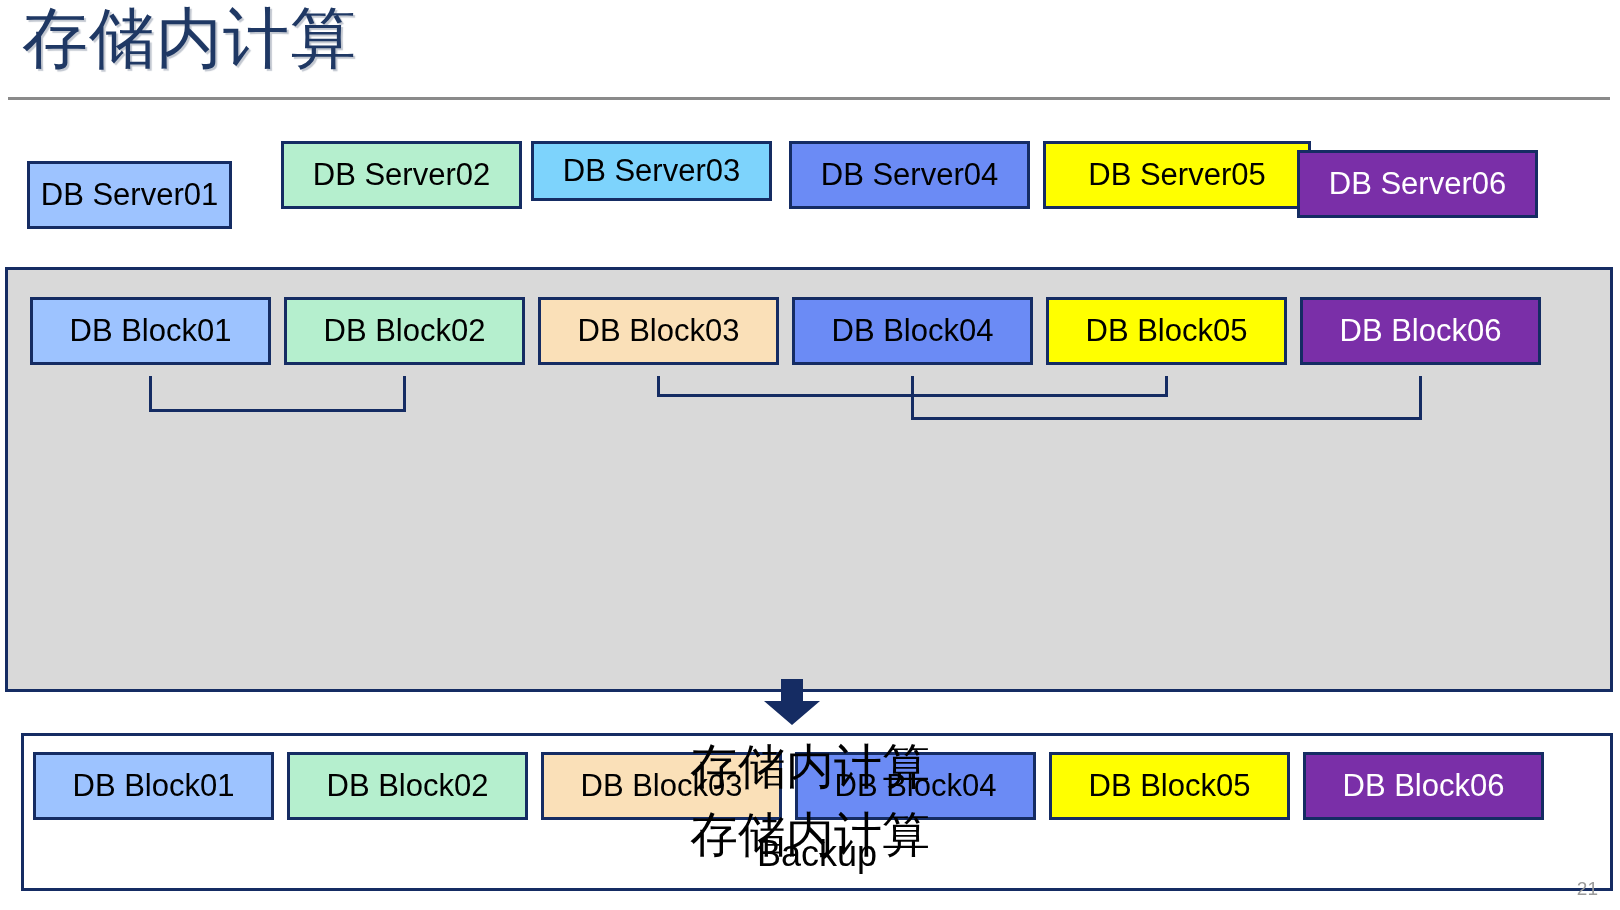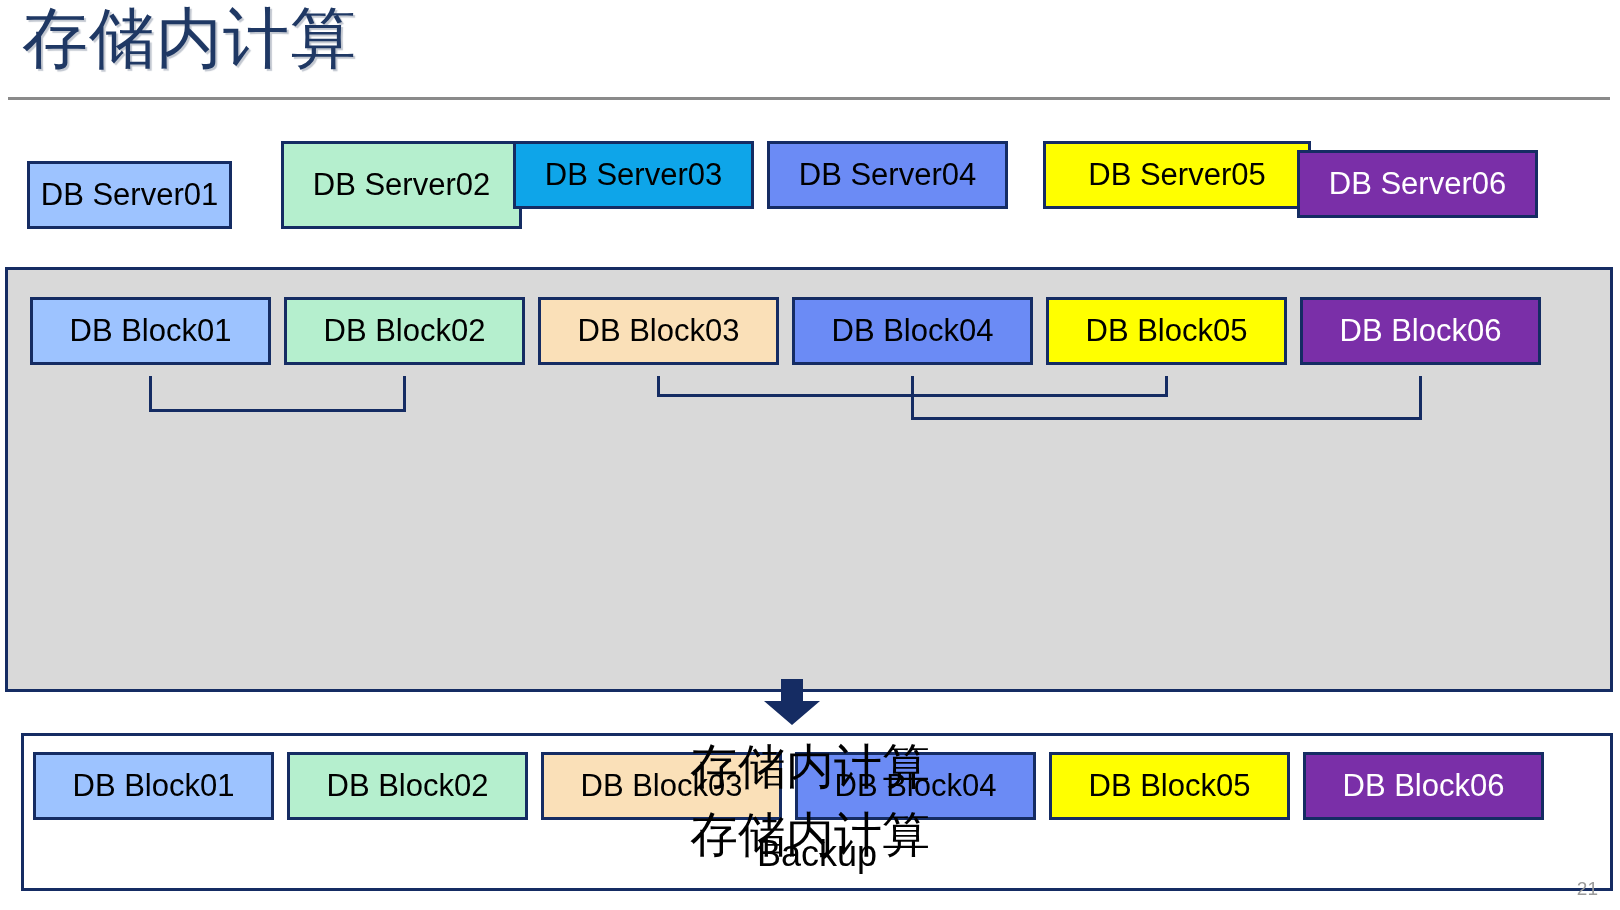--- a/index.html
+++ b/index.html
@@ -95,27 +95,27 @@
 </head>
 <body>
 
 <div id="slide-title">存储内计算</div>
 <div id="title-rule"></div>
 
 <div id="server-row">
     <div class="box" style="left: 27px; top: 141px; width: 205px; height: 68px; background: rgb(157, 195, 255); color: rgb(0, 0, 0); margin-top: 20px;">
       <span>DB Server01</span>
     </div>
-    <div class="box" style="left: 281px; top: 141px; width: 241px; height: 88px; background: rgb(181, 239, 206); color: rgb(0, 0, 0);">
+    <div class="box" style="left: 281px; top: 141px; width: 241px; height: 68px; background: rgb(181, 239, 206); color: rgb(0, 0, 0);">
       <span>DB Server02</span>
     </div>
-    <div class="box" style="left: 513px; top: 141px; width: 241px; height: 68px; background: #0ea5e9; color: rgb(0, 0, 0);">
+    <div class="box" style="left: 531px; top: 141px; width: 241px; height: 60px; background: #7dd3fc; color: rgb(0, 0, 0);">
       <span>DB Server03</span>
     </div>
-    <div class="box" style="left: 767px; top: 141px; width: 241px; height: 68px; background: rgb(107, 139, 245); color: rgb(0, 0, 0);">
+    <div class="box" style="left: 789px; top: 141px; width: 241px; height: 68px; background: rgb(107, 139, 245); color: rgb(0, 0, 0);">
       <span>DB Server04</span>
     </div>
     <div class="box" style="left: 1043px; top: 141px; width: 268px; height: 68px; background: rgb(255, 255, 0); color: rgb(0, 0, 0);">
       <span>DB Server05</span>
     </div>
     <div class="box" style="left: 1297px; top: 150px; width: 241px; height: 68px; background: rgb(122, 47, 168); color: rgb(255, 255, 255);">
       <span>DB Server06</span>
     </div>
   </div>
 

